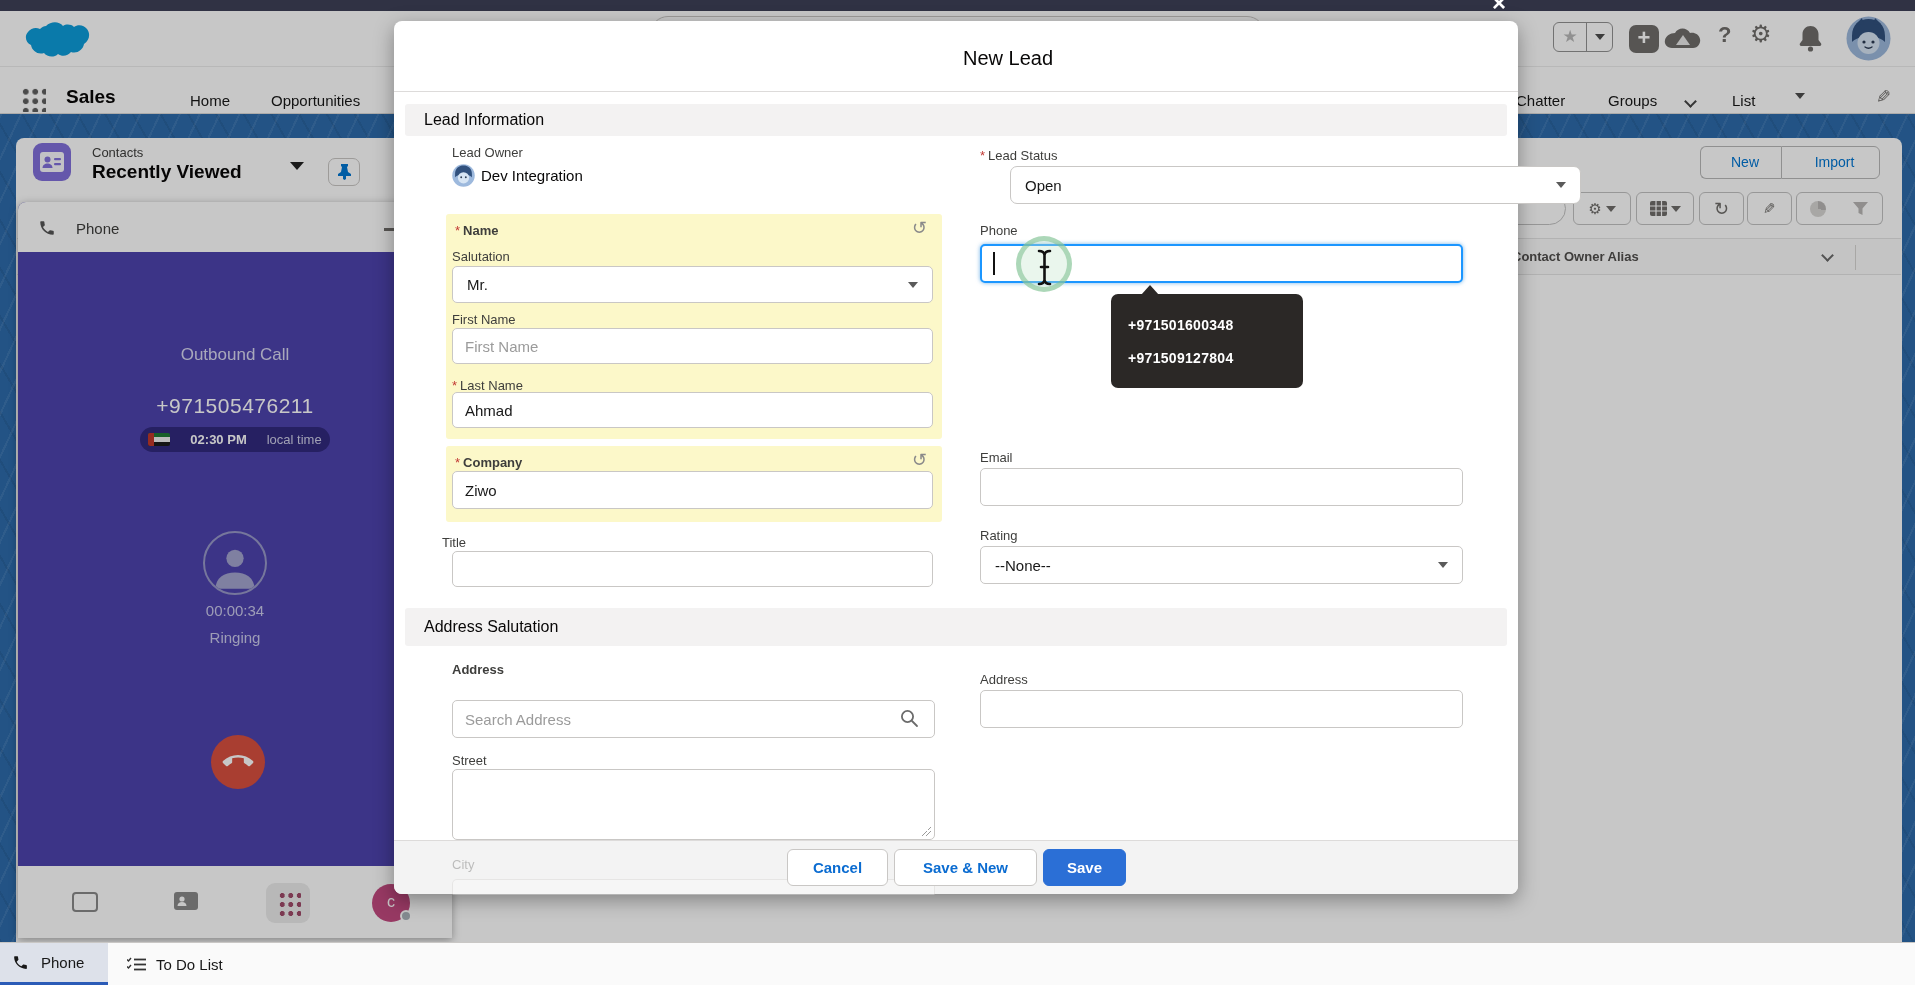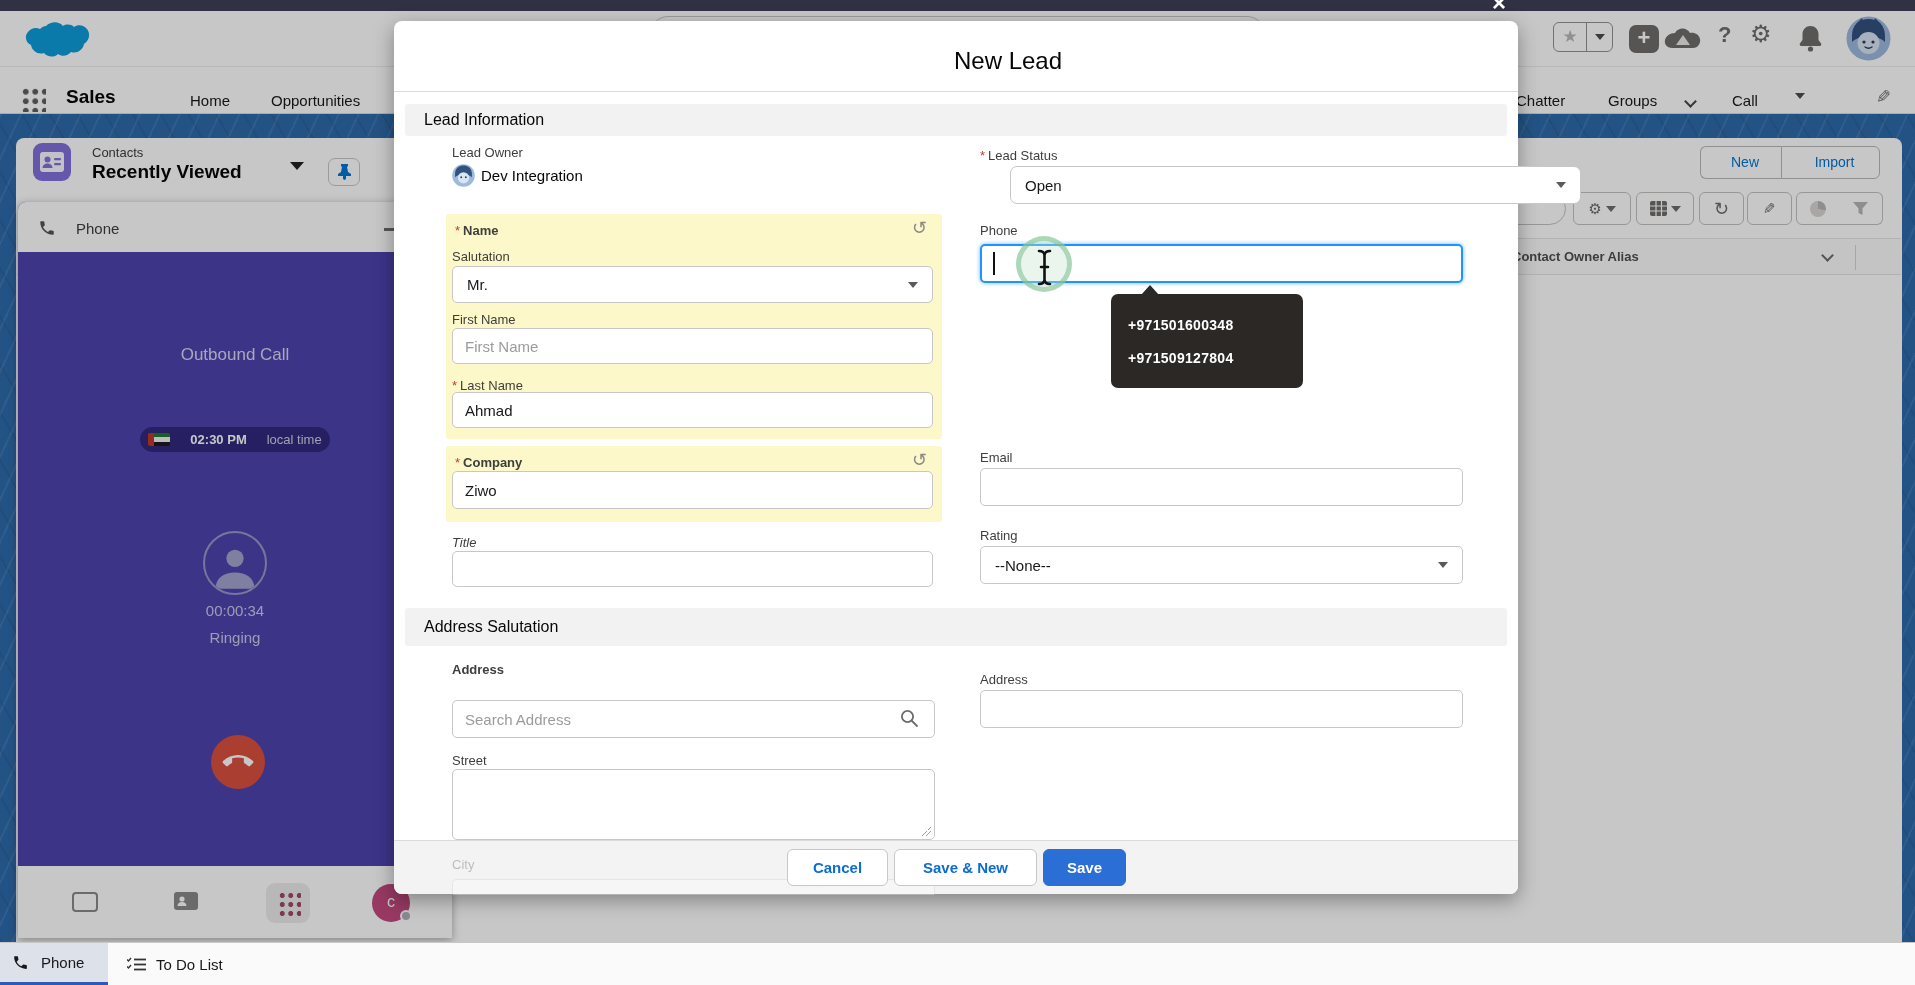--- a/index.html
+++ b/index.html
@@ -95,21 +95,21 @@
   .sf-agent { left:372px; top:884px; width:38px; height:38px; border-radius:50%; background:#c2497f; color:#fff; font-size:16px; text-align:center; line-height:36px; }
   .sf-agent .dot { position:absolute; right:-2px; bottom:0; width:12px; height:12px; background:#aab2ba; border:2px solid #fff; border-radius:50%; }
 
   
   .overlay { left:0; top:0; width:1915px; height:985px; background:rgba(0,0,0,.22); z-index:5; }
 
   
   .modal-close { left:1492px; top:-9px; z-index:11; color:#fff; font-size:24px; font-weight:bold; background:none; border:none; line-height:1; }
   .modal { left:394px; top:21px; width:1124px; height:873px; background:#fff; border-radius:8px; z-index:10; box-shadow:0 6px 20px rgba(0,0,0,.35); }
   .m { position:absolute; }
-  .m-title { left:0; top:26px; width:1228px; text-align:center; font-size:24px; color:#080707; }
+  .m-title { left:0; top:26px; width:1228px; text-align:center; font-size:20px; color:#080707; }
   .m-hdiv { left:0; top:70px; width:1124px; height:1px; background:#dddbda; }
   .m-section { left:11px; width:1102px; background:#f3f2f2; border-radius:3px; color:#080707; font-size:16px; display:flex; align-items:center; padding-left:19px; }
   .m-sec1 { top:83px; height:32px; }
   .m-sec2 { top:587px; height:38px; }
   .m-label { font-size:13px; color:#3e3e3c; }
   .req { color:#c23934; font-size:13px; margin-right:3px; }
   .m-input, .m-select, .m-textarea { background:#fff; border:1px solid #c9c7c5; border-radius:5px; font-size:15px; color:#181818; font-family:"Liberation Sans",sans-serif; }
   .m-input { padding:0 12px; }
   .m-input::placeholder { color:#9b9b9b; }
   .m-select { display:flex; align-items:center; padding:0 14px; justify-content:space-between; }
@@ -194,21 +194,21 @@
   </div>
 
   <div class="abs navbar"></div>
   <div class="abs waffle"></div>
   <div class="abs appname">Sales</div>
   <div class="abs navitem nav-home">Home</div>
   <div class="abs navitem nav-opp">Opportunities</div>
   <div class="abs navitem nav-chatter">Chatter</div>
   <div class="abs navitem nav-groups">Groups</div>
   <div class="abs chev-v"></div>
-  <div class="abs navitem nav-more">Call</div>
+  <div class="abs navitem nav-more">List</div>
   <div class="abs more-caret"><span class="caret-down"></span></div>
   <div class="abs pencil-icon">✎</div>
 
   <div class="abs banner"></div>
   <div class="abs card"></div>
   <div class="abs obj-icon">
     <svg width="24" height="20" viewBox="0 0 24 20">
         <rect x="0" y="0" width="24" height="20" rx="3" fill="#fff" opacity=".95"></rect>
         <circle cx="7.5" cy="7.5" r="3" fill="#8270db"></circle>
         <path d="M2.5 16c0-3 2.4-4.5 5-4.5s5 1.5 5 4.5z" fill="#8270db"></path>
@@ -259,20 +259,21 @@
   <div class="abs sp sp-head"></div>
   <div class="abs sp sp-phone-ic">
     <svg width="18" height="18" viewBox="0 0 24 24">
         <path fill="#555" d="M6.62 10.79c1.44 2.83 3.76 5.14 6.59 6.59l2.2-2.21c.27-.27.67-.36 1.02-.24 1.12.37 2.33.57 3.57.57.55 0 1 .45 1 1V20c0 .55-.45 1-1 1-9.39 0-17-7.61-17-17 0-.55.45-1 1-1h3.5c.55 0 1 .45 1 1 0 1.25.2 2.45.57 3.57.11.35.03.74-.25 1.02l-2.2 2.2z"></path>
       </svg>
   </div>
   <div class="abs sp sp-title">Phone</div>
   <div class="abs sp sp-min"></div>
   <div class="abs sp sp-body"></div>
   <div class="abs sp sp-center sp-calltype">Outbound Call</div>
+  <div class="abs sp sp-center sp-number">+971505476211</div>
   <div class="abs sp sp-pill">
     <span class="flag"></span>
     <span class="t1">02:30 PM</span>
     <span class="t2">local time</span>
   </div>
   <div class="abs sp sp-avatar">
     <svg width="52" height="52" viewBox="0 0 24 24">
         <circle cx="12" cy="8" r="4" fill="#a3a4cf"></circle>
         <path d="M3 22c0-5 4-7.5 9-7.5s9 2.5 9 7.5z" fill="#a3a4cf"></path>
       </svg>
@@ -332,21 +333,21 @@
 
     <div class="m m-label" style="left:58px;top:291px;">First Name</div>
     <input class="m m-input" style="left: 58px; top: 307px; width: 481px; height: 36px;" placeholder="First Name">
 
     <div class="m" style="left:58px;top:355px;"><span class="req">*</span><span class="m-label">Last Name</span></div>
     <input class="m m-input" style="left: 58px; top: 371px; width: 481px; height: 36px;" value="Ahmad">
 
     <div class="m" style="left:61px;top:432px;"><span class="req">*</span><b class="m-label" style="font-weight:bold;">Company</b></div>
     <input class="m m-input" style="left: 58px; top: 450px; width: 481px; height: 38px;" value="Ziwo">
 
-    <div class="m m-label" style="left:58px;top:514px;font-style:italic;">Title</div>
+    <div class="m m-label" style="left:48px;top:514px;">Title</div>
     <input class="m m-input" style="left: 58px; top: 530px; width: 481px; height: 36px;">
 
     <div class="m" style="left:586px;top:125px;"><span class="req">*</span><span class="m-label">Lead Status</span></div>
     <div class="m m-select" style="left:616px;top:145px;width:571px;height:38px;border-radius:7px;">
       <span>Open</span>
         <span class="caret-down"></span>
     </div>
 
     <div class="m m-label" style="left:586px;top:202px;">Phone</div>
     <input class="m m-input focused" style="left: 586px; top: 223px; width: 483px; height: 39px;">

